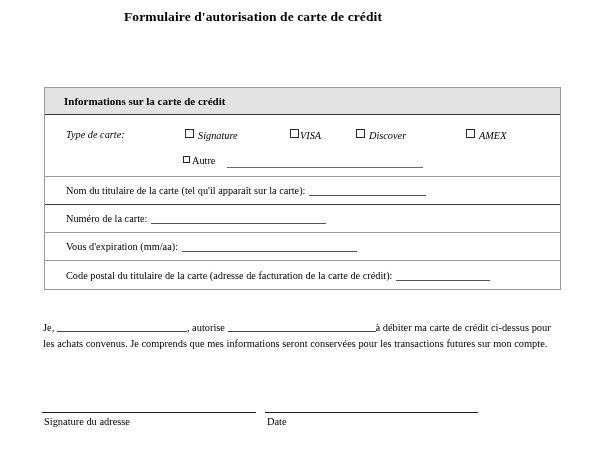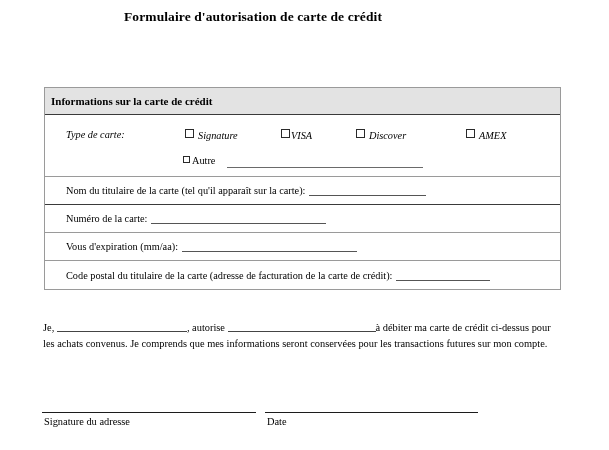--- a/index.html
+++ b/index.html
@@ -58,21 +58,21 @@
     background: #ffffff;
   }
   .row {
     position: relative;
     box-sizing: border-box;
   }
   .row-header {
     height: 27px;
     background: #e3e3e3;
     border-bottom: 1px solid #3a3a3a;
-    padding: 0 0 0 6px;
+    padding: 0 0 0 19px;
     display: flex;
     align-items: center;
     font-size: 11px;
     font-weight: bold;
   }
   .row-types {
     height: 62px;
     border-bottom: 1px solid #9a9a9a;
     padding: 0;
   }
@@ -218,21 +218,21 @@
 
     <div class="row row-types">
 
       <div class="types-line1">
         <span class="type-label">Type de carte:</span>
 
         <span class="cbox-item" style="left:140px;">
           <span class="cb"></span><span>Signature</span>
         </span>
 
-        <span class="cbox-item" style="left:236px;">
+        <span class="cbox-item" style="left:245px;">
           <span class="cb cb-tight"></span><span>VISA</span>
         </span>
 
         <span class="cbox-item" style="left:311px;">
           <span class="cb"></span><span>Discover</span>
         </span>
 
         <span class="cbox-item" style="left:421px;">
           <span class="cb"></span><span>AMEX</span>
         </span>

